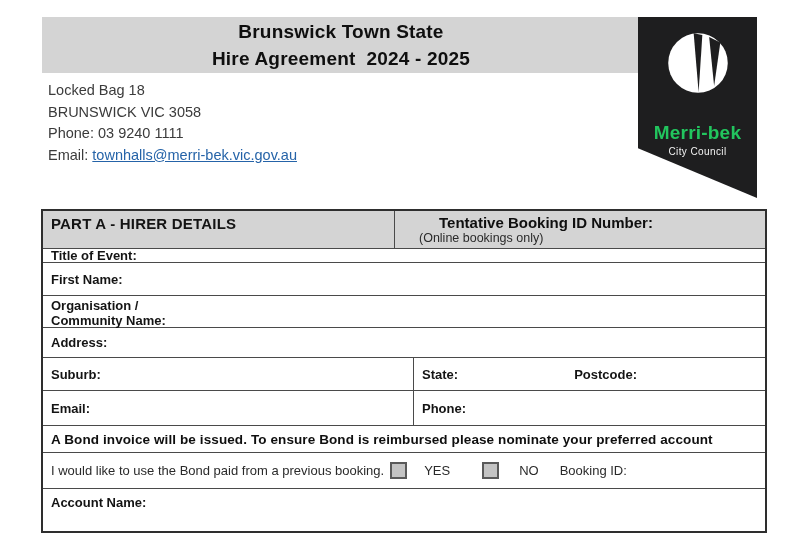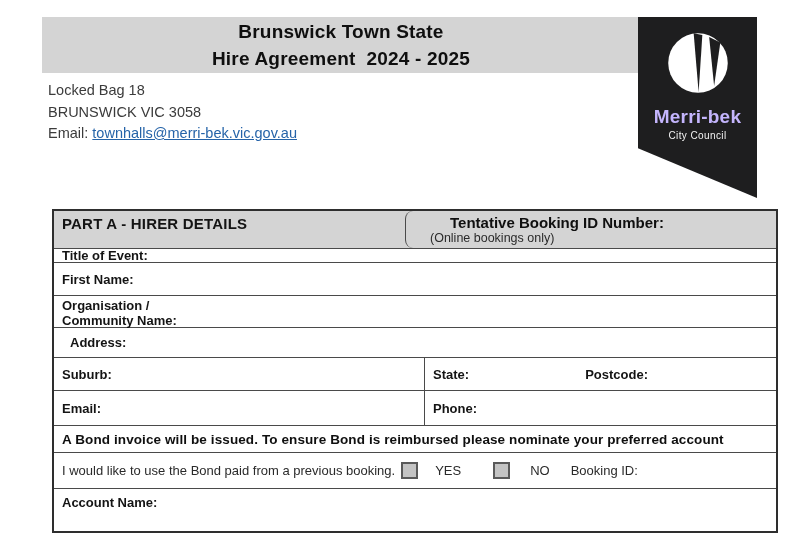--- a/index.html
+++ b/index.html
@@ -11,50 +11,50 @@
   .title-band { position:absolute; left:42px; top:17px; width:598px; height:56px;
     background:#d4d4d4; display:flex; flex-direction:column; justify-content:center;
     align-items:center; }
   .title-band .line { font-weight:bold; font-size:19px; line-height:27px;
     color:#0f0f0f; white-space:pre; letter-spacing:.2px; }
 
   
   .ribbon { position:absolute; left:638px; top:17px; width:119px; height:181px;
     background:#1e1e1f; clip-path:polygon(0 0, 100% 0, 100% 100%, 0 72.5%);
     display:flex; flex-direction:column; align-items:center; padding-top:15px; }
-  .logo-name { color:#c4b5fd; font-weight:bold; font-size:19px; margin-top:8px;
+  .logo-name { color:#22c55e; font-weight:bold; font-size:19px; margin-top:24px;
     letter-spacing:.2px; }
   .logo-sub { color:#f2f2f2; font-size:10px; margin-top:2px; letter-spacing:.4px;
     font-weight:normal; }
 
   
   .contact { position:absolute; left:48px; top:80px; font-size:14.5px;
     line-height:21.5px; color:#3b3b3b; }
   .contact a { color:#2563a8; text-decoration:underline; cursor:pointer; }
 
   
-  .form-table { position:absolute; left:52px; top:209px; width:726px; height:324px;
+  .form-table { position:absolute; left:41px; top:209px; width:726px; height:324px;
     border:2px solid #2e2e2e; display:flex; flex-direction:column; }
   .row { display:flex; border-bottom:1px solid #4a4a4a; width:100%; }
   .row:last-child { border-bottom:none; }
   .cell { display:flex; align-items:center; padding-left:8px; height:100%; }
   .cell-r { border-left:1px solid #4a4a4a; flex:1; }
   .lbl { font-weight:bold; font-size:13px; color:#141414; }
 
   .r-head { height:38px; background:#d4d4d4; border-bottom-width:1px; }
   .head-left { width:351px; align-items:flex-start; padding-top:4px; }
   .head-left .lbl { font-size:15px; letter-spacing:.2px; }
-  .head-right { display:block; padding:3px 0 0 0;border-radius:8px; }
+  .head-right { display:block; padding:3px 0 0 0; }
   .tentative { font-weight:bold; font-size:15px; padding-left:44px; color:#0f0f0f; }
   .tentative-note { font-size:12.5px; padding-left:24px; margin-top:0; color:#2a2a2a; }
 
   .r-title   { height:14px; }
   .r-name    { height:33px; }
   .r-org     { height:32px; }
-  .r-addr    { height:30px;padding-left:8px; }
+  .r-addr    { height:30px; }
   .r-suburb  { height:33px; }
   .r-email   { height:35px; }
   .r-notice  { height:27px; }
   .r-prev    { height:36px; }
   .r-account { height:26px; }
 
   .c-left370 { width:370px; }
   .org-lines { display:block; padding-top:2px; }
   .org-lines .lbl { display:block; line-height:15px; }
   .postcode-lbl { margin-left:116px; }
@@ -85,20 +85,21 @@
         <polygon points="68,8 86,17 76,87" fill="#1e1e1f"></polygon>
       </svg>
     </span>
     <div class="logo-name">Merri-bek</div>
     <div class="logo-sub">City Council</div>
   </div>
 
   <div class="contact">
     <div>Locked Bag 18</div>
     <div>BRUNSWICK VIC 3058</div>
+    <div>Phone: 03 9240 1111</div>
     <div><span>Email: </span><a>townhalls@merri-bek.vic.gov.au</a></div>
   </div>
 
   <div class="form-table">
 
     <div class="row r-head">
       <div class="cell head-left">
         <span class="lbl">PART A - HIRER DETAILS</span>
       </div>
       <div class="cell-r head-right">

